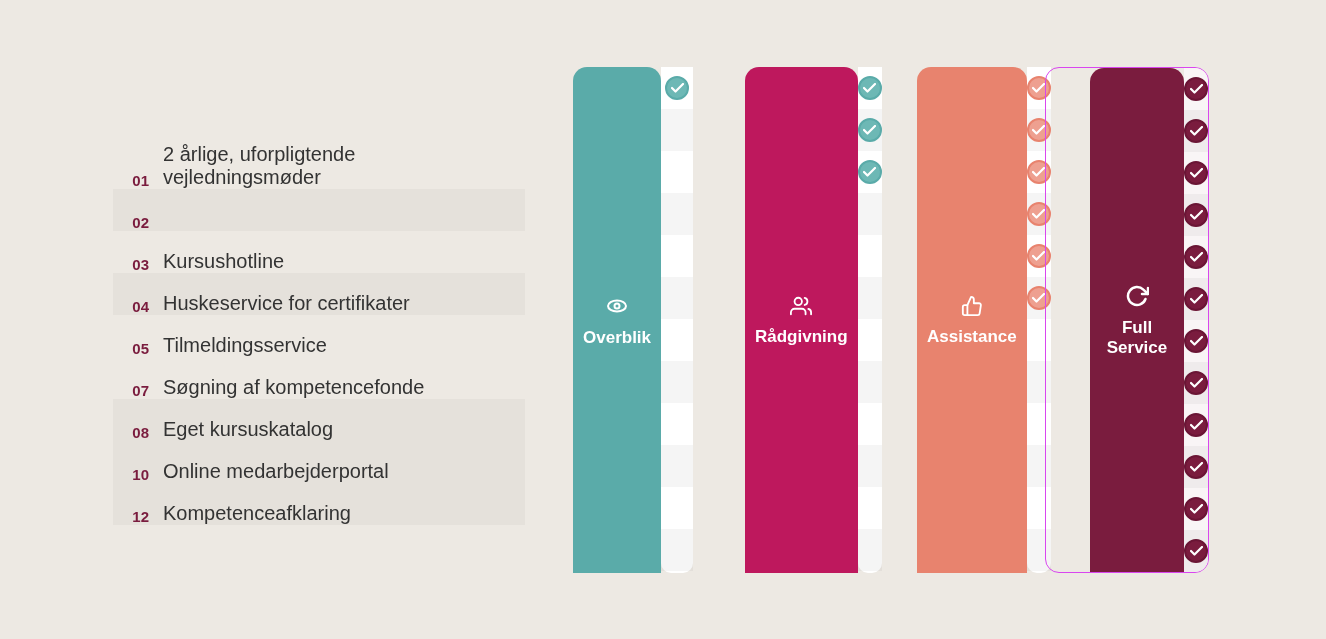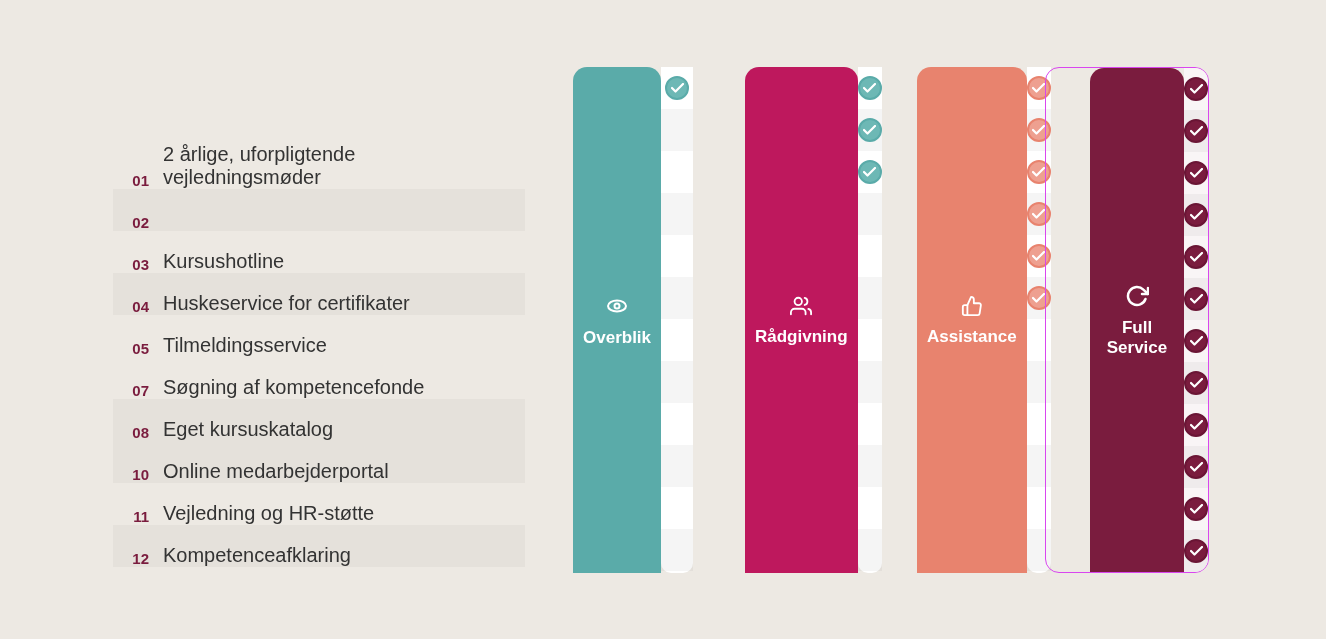--- a/index.html
+++ b/index.html
@@ -212,24 +212,20 @@
           <span class="row-num">07</span>
           <span class="row-text">Søgning af kompetencefonde</span>
         </div>
         <div class="label-row" style="background: rgba(0, 0, 0, 0.03);">
           <span class="row-num">08</span>
           <span class="row-text">Eget kursuskatalog</span>
         </div>
         <div class="label-row" style="background: rgba(0, 0, 0, 0.03);">
           <span class="row-num">10</span>
           <span class="row-text">Online medarbejderportal</span>
-        </div>
-        <div class="label-row" style="background: transparent;">
-          <span class="row-num">11</span>
-          <span class="row-text">Vejledning og HR-støtte</span>
         </div>
         <div class="label-row" style="background: rgba(0, 0, 0, 0.03);">
           <span class="row-num">12</span>
           <span class="row-text">Kompetenceafklaring</span>
         </div>
       </div>
 
   <div class="plan-col col-overblik">
         <div class="plan-header">
           <div class="icon"><svg width="24" height="24" viewBox="0 0 24 24" fill="none" stroke="white" stroke-width="2" stroke-linecap="round" stroke-linejoin="round">

